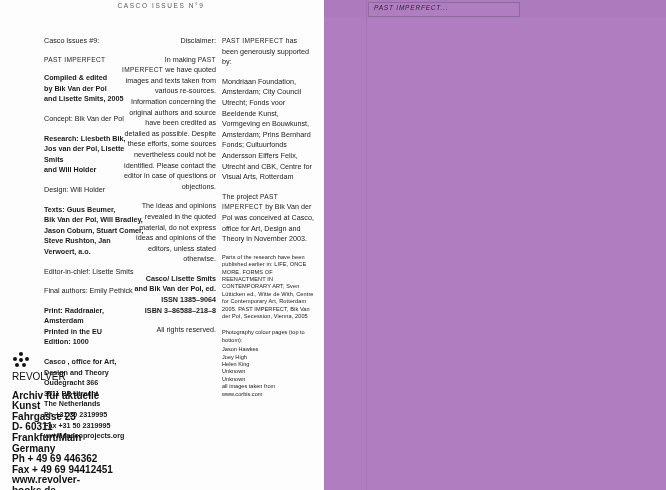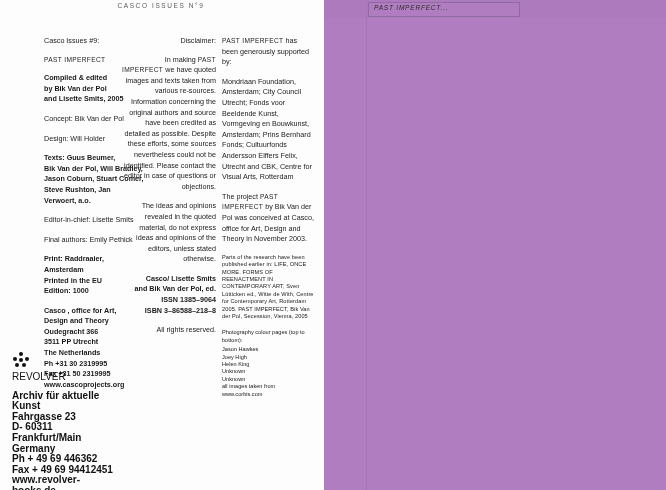--- a/index.html
+++ b/index.html
@@ -184,20 +184,23 @@
   <div class="sticker"></div>
   <div class="sticker-text">PAST IMPERFECT...</div>
 
   <div class="col col-1">
     <p class="para tight">Casco Issues #9:</p>
     <p class="para tight smallcaps">PAST IMPERFECT</p>
     <p class="para nowrap">Compiled &amp; edited
 by Bik Van der Pol
 and Lisette Smits, 2005</p>
     <p class="para">Concept: Bik Van der Pol</p>
+    <p class="para nowrap">Research: Liesbeth Bik,
+Jos van der Pol, Lisette Smits
+and Will Holder</p>
     <p class="para">Design: Will Holder</p>
     <p class="para nowrap">Texts: Guus Beumer,
 Bik Van der Pol, Will Bradley,
 Jason Coburn, Stuart Comer,
 Steve Rushton, Jan Verwoert, a.o.</p>
     <p class="para">Editor-in-chief: Lisette Smits</p>
     <p class="para">Final authors: Emily Pethick</p>
     <p class="para nowrap">Print: Raddraaier, Amsterdam
 Printed in the EU
 Edition: 1000</p>

